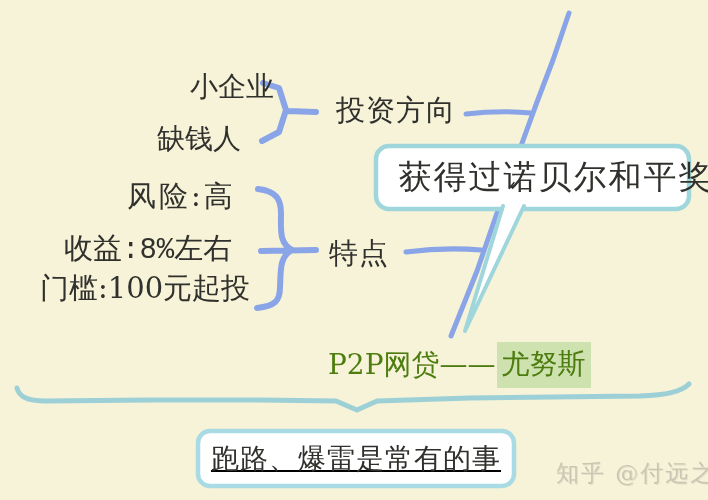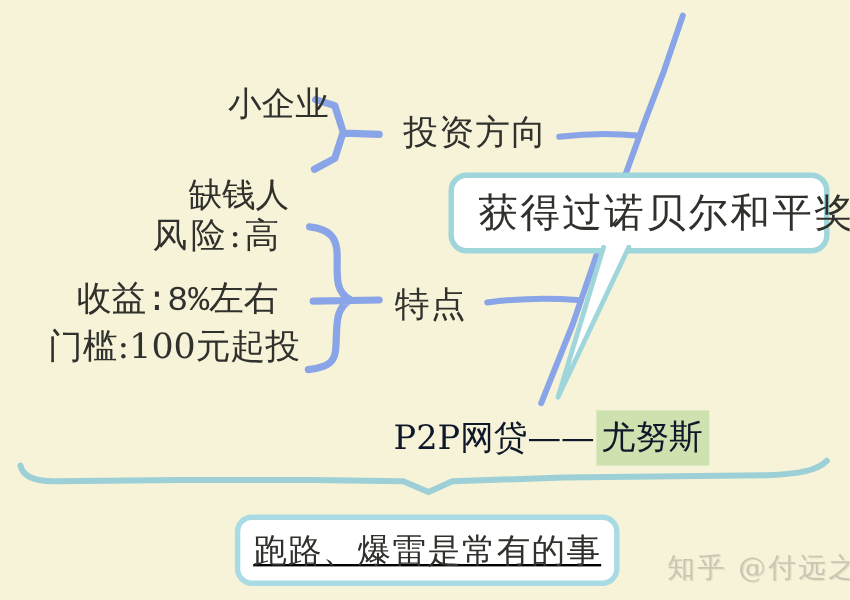--- a/index.html
+++ b/index.html
@@ -25,21 +25,21 @@
     display:flex;align-items:center;justify-content:center;
   }
   .callout-text-wrap .t-in{font-size:33px;letter-spacing:2px;color:#30302c;white-space:nowrap;margin-left:47px;}
   .warning-text-wrap{
     position:absolute;left:198px;top:431px;width:316px;height:55px;
     display:flex;align-items:center;justify-content:center;text-decoration:underline;
   }
   .warning-text-wrap .t-in{font-size:28px;letter-spacing:1px;color:#30302c;white-space:nowrap;}
   .root-row{
     position:absolute;left:328px;top:342px;
-    font-size:28px;color:#0f172a;white-space:nowrap;
+    font-size:28px;color:#4d7c0f;white-space:nowrap;
     display:flex;align-items:center;
   }
   .root-highlight{
     display:inline-block;
     padding:3px 5px 5px 5px;
     margin-left:1px;
   }
   .watermark{
     position:absolute;left:556px;top:458px;
     font-size:23px;letter-spacing:2px;
@@ -68,21 +68,21 @@
     <rect x="376" y="146" width="313" height="63" rx="13" fill="#ffffff" stroke-width="4.5" stroke="#9ed6dc"></rect>
 
     <path d="M503,206 L465,331 L524,206" fill="#ffffff" stroke-width="4" stroke-linecap="round" stroke-linejoin="round" stroke="#9ed6dc"></path>
 
     <path d="M17,388 C19,396 26,401 46,401 L150,400 L260,400 L336,401 L357,410 L377,401 L470,398 L640,396 C666,395 681,392 689,384" fill="none" stroke-width="5" stroke-linecap="round" stroke-linejoin="round" stroke="#9ccfd6"></path>
 
     <rect x="198" y="431" width="316" height="55" rx="12" fill="#ffffff" stroke-width="4.5" stroke="#a9dbe5"></rect>
   </svg>
 
   <div class="t small" style="left:158px;top:72px;margin-left:32px;">小企业</div>
-  <div class="t small" style="left:157px;top:124px;margin-top:24px;">缺钱人</div>
+  <div class="t small" style="left:157px;top:124px;">缺钱人</div>
 
   <div class="t mid" style="left:127px;top:181px;letter-spacing:3px;">风险:高</div>
 
   <div class="t mid" style="left:336px;top:95px;">投资方向</div>
   <div class="t mid" style="left:64px;top:235px;letter-spacing:0;font-family:Liberation Mono, monospace;">收益:8%左右</div>
   <div class="t mid" style="left:40px;top:273px;letter-spacing:0;">门槛:100元起投</div>
 
   <div class="t mid" style="left:329px;top:238px;">特点</div>
 
   <div class="callout-text-wrap">

